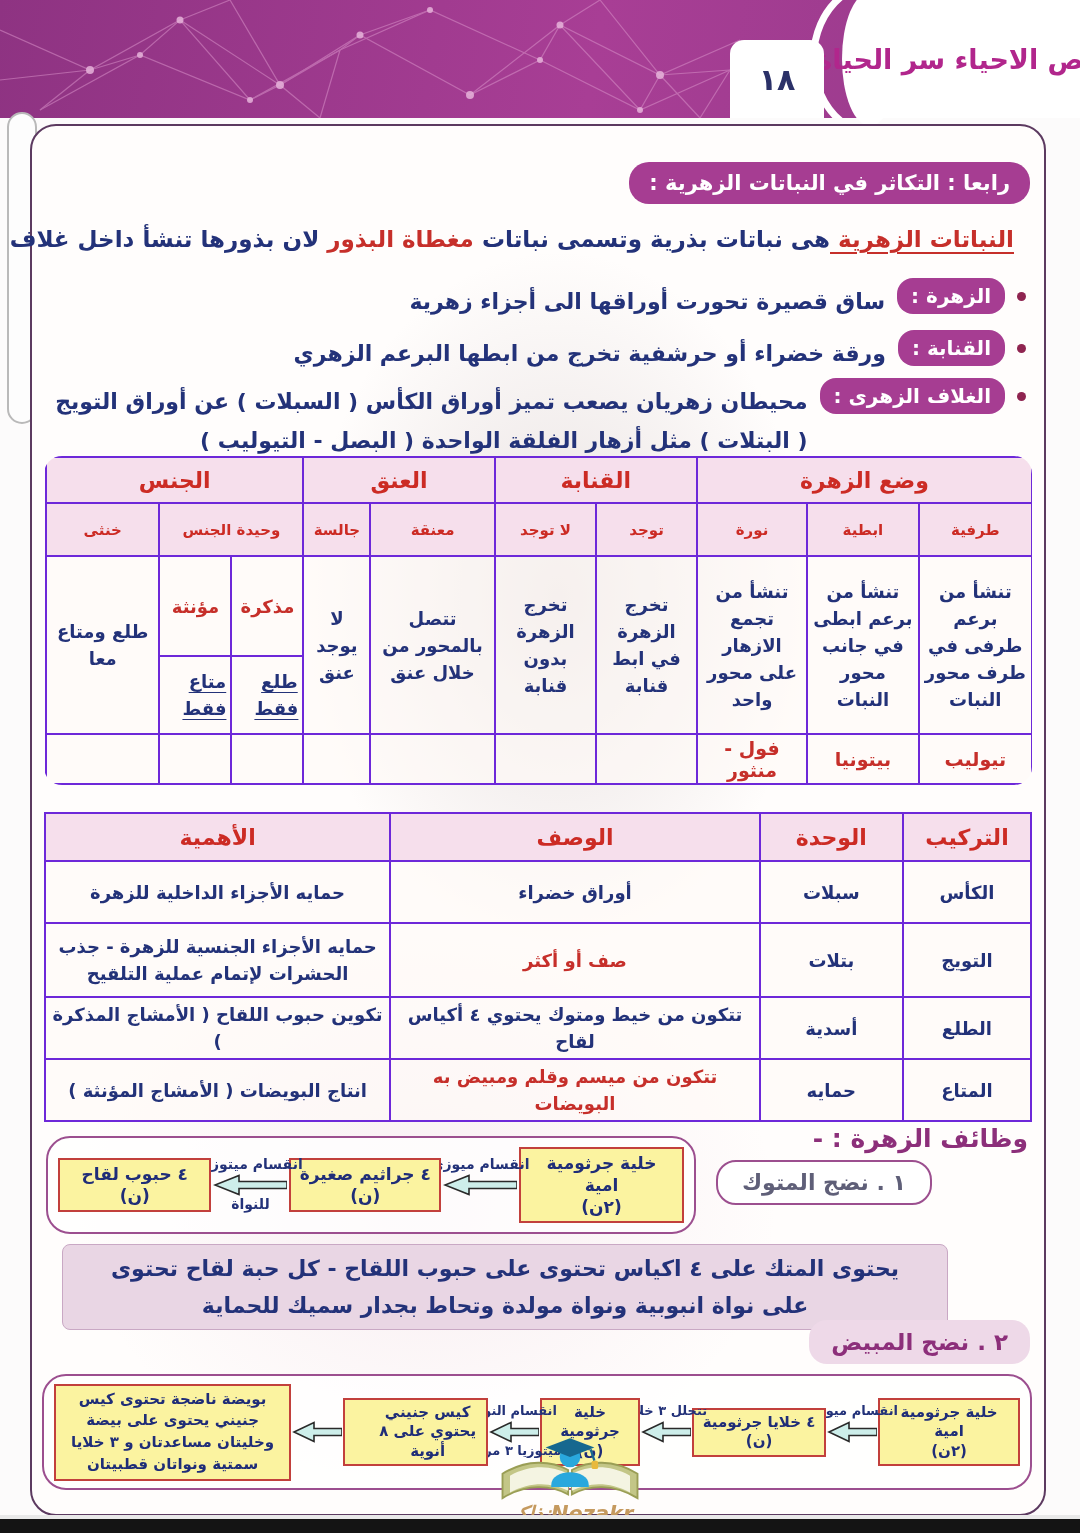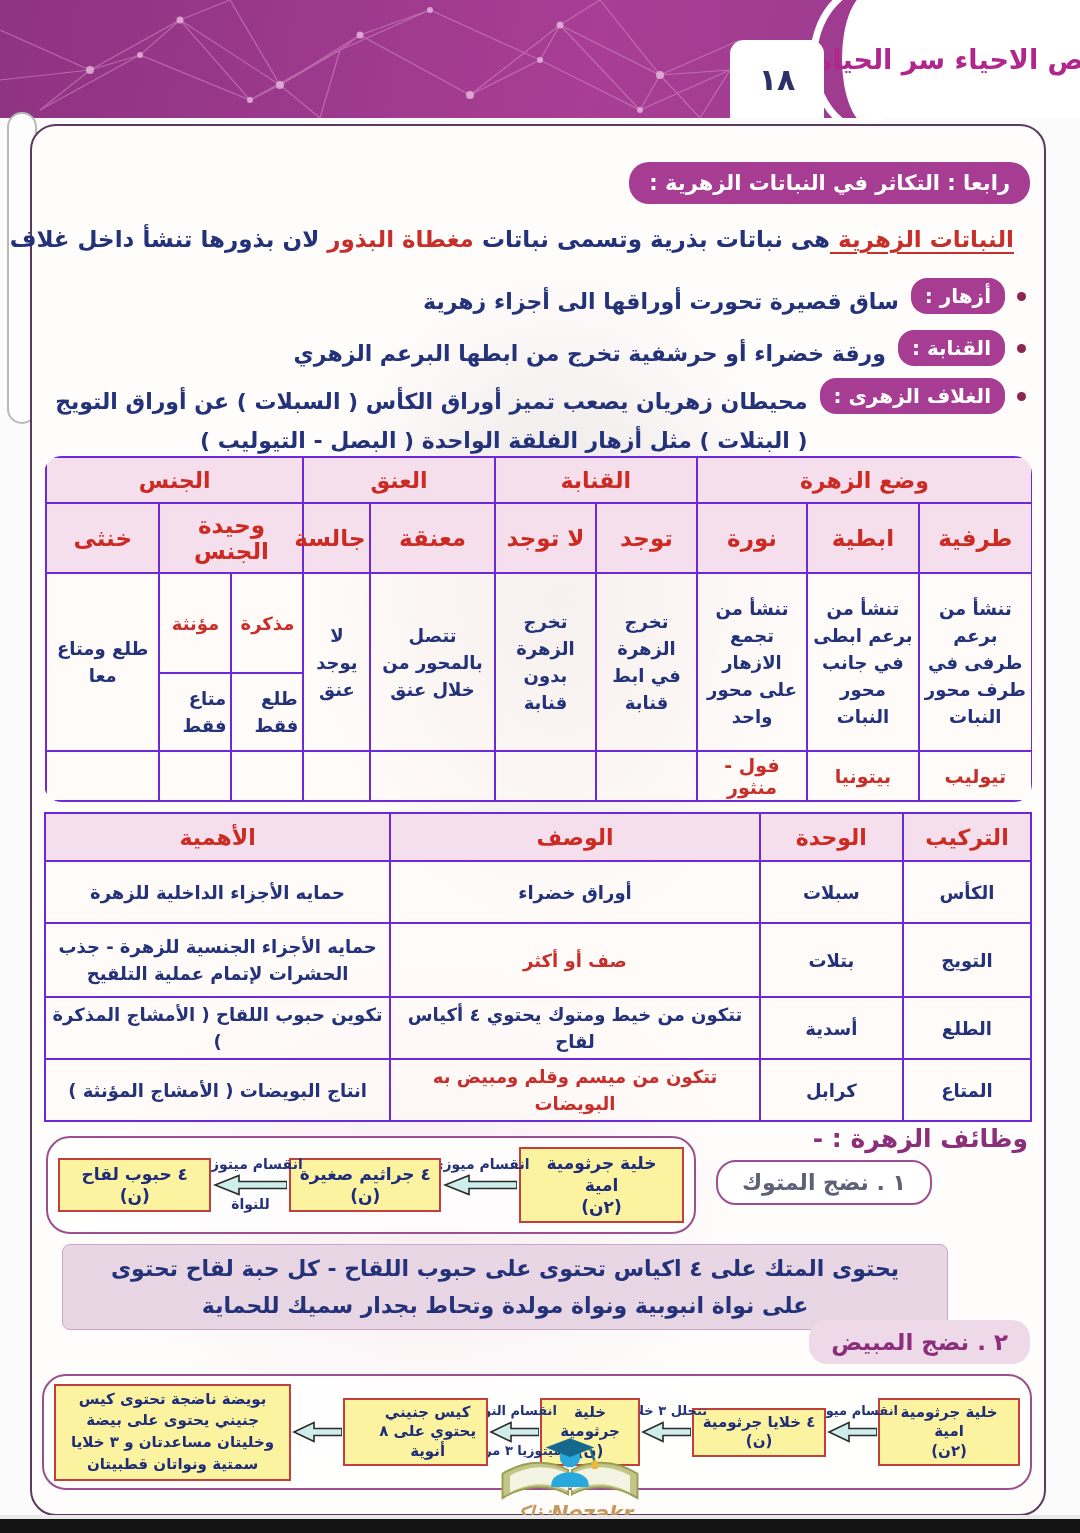--- a/index.html
+++ b/index.html
@@ -47,25 +47,25 @@
                   padding:6px 14px; border-radius:16px; white-space:nowrap; flex:0 0 auto; }
   .bullet-text { font-size:22px; font-weight:bold; color:#233279; padding-top:5px; line-height:1.75; max-width:800px; }
 
   
   table { border-collapse:collapse; width:100%; table-layout:fixed; }
   td, th { border:2px solid #6d28d9; text-align:center; vertical-align:middle; padding:2px 4px; }
   .thead-cell { background:#f6dfec; color:#cc2b24; font-weight:bold; font-size:22px; }
   .tbody-cell { background:rgba(255,250,247,.6); color:#233279; font-weight:bold; font-size:18px; line-height:1.5; }
   .t-example  { color:#c62f2a; font-weight:bold; font-size:19px; background:rgba(255,250,247,.6); }
   .cell-red   { color:#c62f2a; }
-  .cell-underline { text-underline-offset:4px;padding-left:28px; }
+  .cell-underline { text-decoration:underline; text-underline-offset:4px;padding-left:28px; }
 
   .table1-wrap { position:absolute; top:318px; left:12px; right:12px; }
   .table1-wrap tr.gr  td { height:46px; }
-  .table1-wrap tr.sub td { height:70px; font-size:23px; }
+  .table1-wrap tr.sub td { height:53px; font-size:15px; }
   .table1-wrap tr.b1  td { height:100px; }
   .table1-wrap tr.b2  td { height:78px; }
   .table1-wrap tr.ex  td { height:46px; }
   .table1-wrap table { border-radius:18px; overflow:hidden; }
 
   .table2-wrap { position:absolute; top:674px; left:12px; right:12px; }
   .table2-wrap tr.hd td { height:48px; }
   .table2-wrap tr.r  td { height:62px; }
   .table2-wrap tr.r2 td { height:74px; }
 
@@ -156,21 +156,21 @@
     <div class="content">
 
       <div class="section-heading">رابعا : التكاثر في النباتات الزهرية :</div>
 
       <div class="intro">
         <span class="t-red-u">النباتات الزهرية </span><span> هى نباتات بذرية وتسمى نباتات </span><span class="t-red">مغطاة البذور</span><span> لان بذورها تنشأ داخل غلاف ثمري</span>
       </div>
 
       <div class="bullet" style="top:140px">
         <span class="bullet-dot"></span>
-        <span class="bullet-label">أزهار :</span>
+        <span class="bullet-label">الزهرة :</span>
         <span class="bullet-text">ساق قصيرة تحورت أوراقها الى أجزاء زهرية</span>
       </div>
       <div class="bullet" style="top:192px">
         <span class="bullet-dot"></span>
         <span class="bullet-label">القنابة :</span>
         <span class="bullet-text">ورقة خضراء أو حرشفية تخرج من ابطها البرعم الزهري</span>
       </div>
       <div class="bullet" style="top:240px">
         <span class="bullet-dot"></span>
         <span class="bullet-label">الغلاف الزهرى :</span>
@@ -269,21 +269,21 @@
             <td class="tbody-cell">حمايه الأجزاء الجنسية للزهرة - جذب الحشرات لإتمام عملية التلقيح</td>
           </tr>
           <tr class="r">
             <td class="tbody-cell">الطلع</td>
             <td class="tbody-cell">أسدية</td>
             <td class="tbody-cell">تتكون من خيط ومتوك يحتوي ٤ أكياس لقاح</td>
             <td class="tbody-cell">تكوين حبوب اللقاح ( الأمشاج المذكرة )</td>
           </tr>
           <tr class="r">
             <td class="tbody-cell">المتاع</td>
-            <td class="tbody-cell">كرابل</td>
+            <td class="tbody-cell">حمايه</td>
             <td class="tbody-cell cell-red">تتكون من ميسم وقلم ومبيض به البويضات</td>
             <td class="tbody-cell">انتاج البويضات ( الأمشاج المؤنثة )</td>
           </tr>
         </tbody>
           </table>
       </div>
 
       <div class="func-heading">وظائف الزهرة : -</div>
       <div class="func-bubble">١ . نضج المتوك</div>
 

